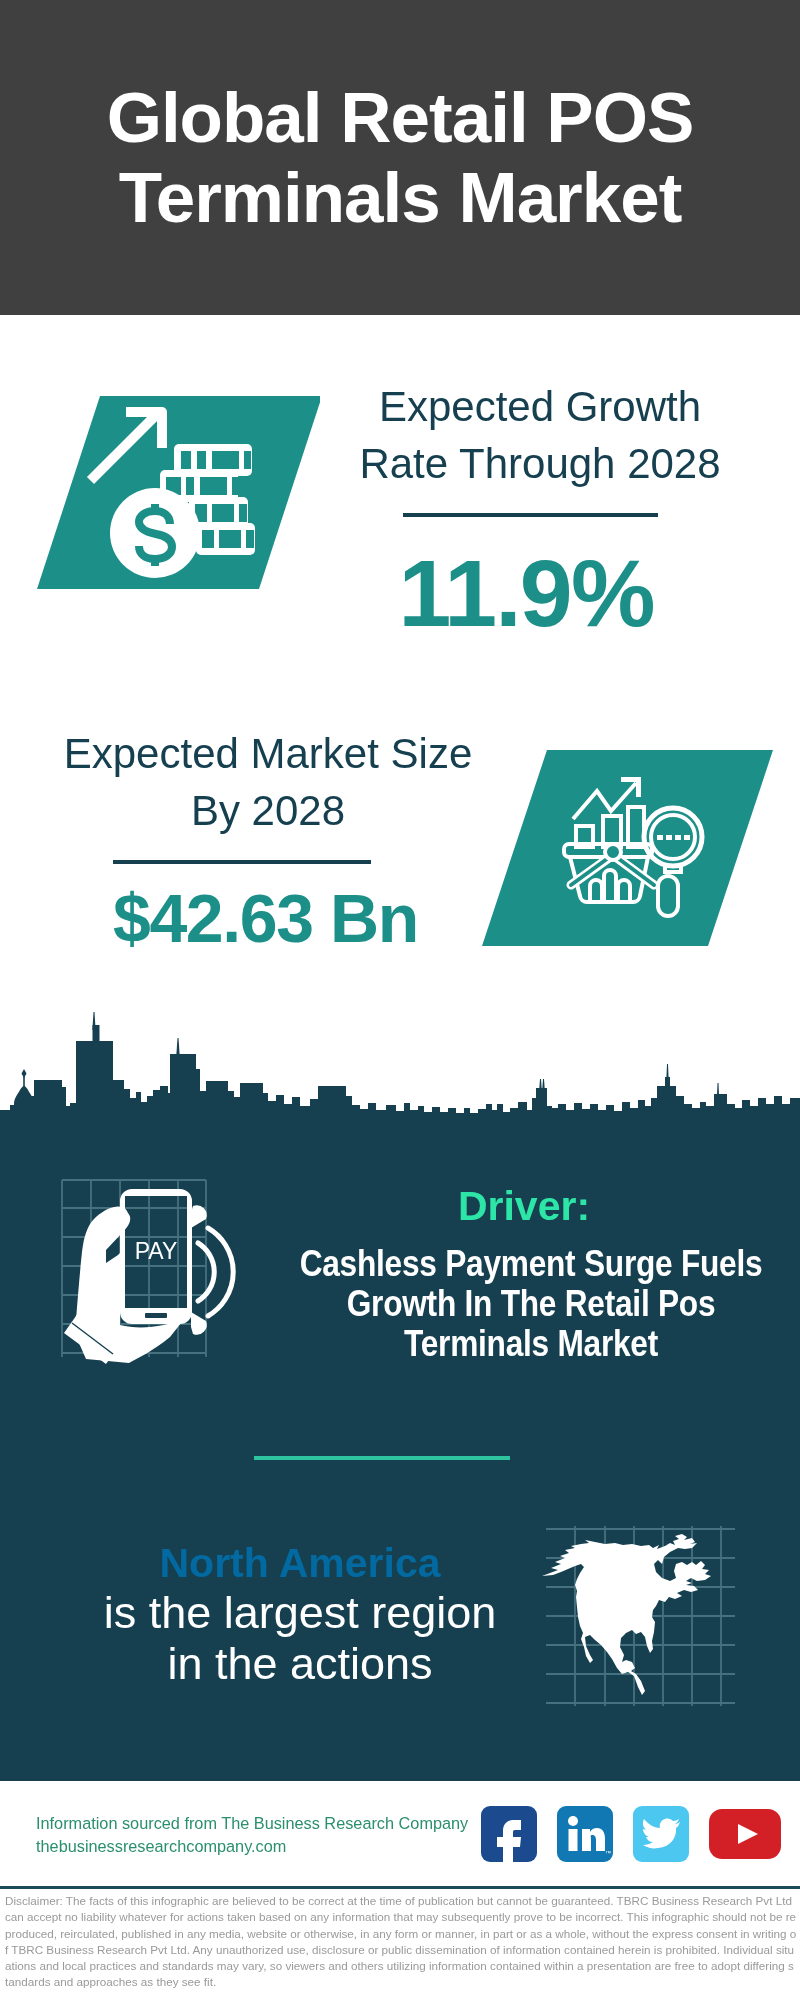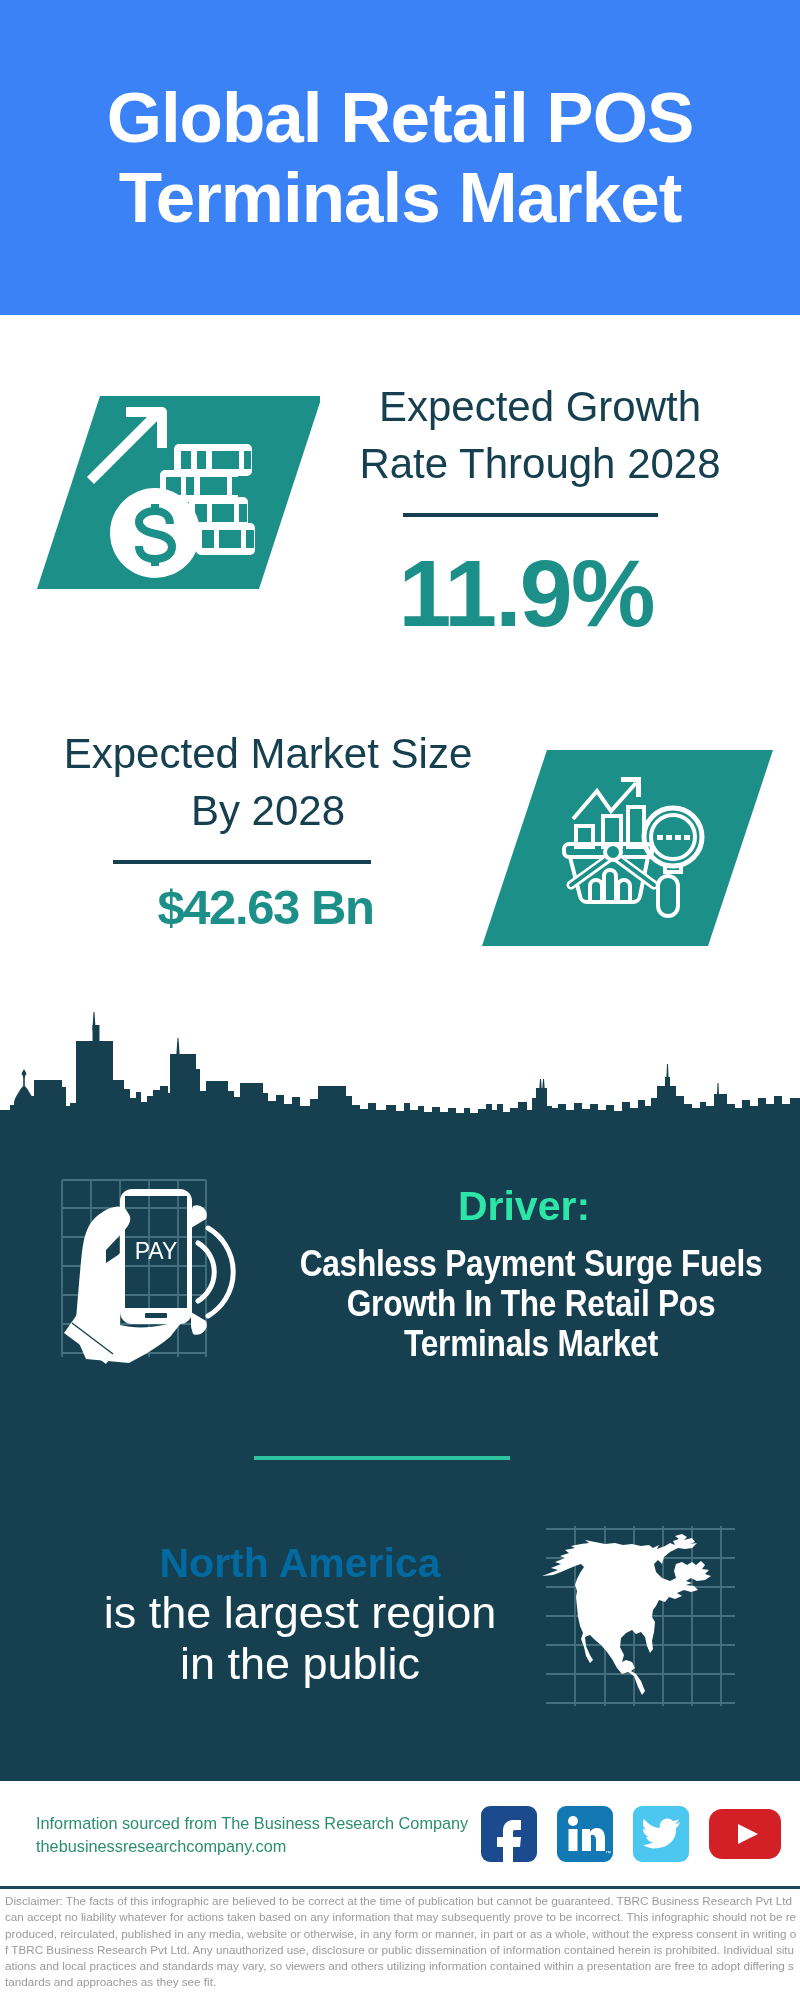--- a/index.html
+++ b/index.html
@@ -1,19 +1,19 @@
 <!DOCTYPE html>
 <html><head>
 <meta charset="utf-8">
 <style>
   * { box-sizing: border-box; margin:0; padding:0; }
   html,body { width:800px; height:2000px; }
   body { font-family:"Liberation Sans", sans-serif; background:#fff; overflow:hidden; }
   .page { position:relative; width:800px; height:2000px; background:#fff; }
-  .header { position:absolute; left:0; top:0; width:800px; height:315px; background:#3b82f6; }
+  .header { position:absolute; left:0; top:0; width:800px; height:315px; background:#404040; }
   .header h1 { position:absolute; left:0; top:78px; width:800px; text-align:center;
      color:#fff; font-size:71px; font-weight:bold; line-height:1.127; letter-spacing:-1px;}
 
   
   .stat { position:absolute; }
   .stat-title { color:#164050; font-size:42px; font-weight:normal; line-height:1.357; text-align:center; }
   .stat-rule { height:4px; background:#164050; margin:0 auto; }
   .stat-value { color:#1c8f88; font-size:95px; font-weight:bold; text-align:center;
                 font-family:Liberation Sans, sans-serif; letter-spacing:-1.8px; }
 
@@ -128,21 +128,21 @@
       <rect x="187" y="90" width="6" height="5"></rect>
       <rect x="196" y="90" width="6" height="5"></rect>
       <rect x="205" y="90" width="6" height="5"></rect>
       <rect x="214" y="90" width="6" height="5"></rect>
     </g>
   </svg>
 
   <div class="stat" style="left:58px;top:726px;width:420px;">
     <div class="stat-title">Expected Market Size By 2028</div>
     <div class="stat-rule" style="width:258px;margin-top:20px;margin-left:55px;"></div>
-    <div class="stat-value" style="margin-top:15px;margin-left:-5px;font-size:49px;letter-spacing:-1.4px;">$42.63 Bn</div>
+    <div class="stat-value" style="margin-top:15px;margin-left:-5px;font-size:68px;letter-spacing:-1.4px;">$42.63 Bn</div>
   </div>
 
   <div class="darkpanel"></div>
   <svg class="skyline" viewBox="0 1010 800 120" width="800" height="120">
       <path d="M 0,1132.0 L 0,1110 L 0,1110 L 10,1110 L 10,1105 L 18,1105 L 18,1110 L 22,1110 L 22,1104 L 30,1104 L 30,1096 L 34,1096 L 34,1080 L 62,1080 L 62,1087 L 66,1087 L 66,1106 L 70,1106 L 70,1103 L 76,1103 L 76,1041 L 113,1041 L 113,1080 L 124,1080 L 124,1089 L 130,1089 L 130,1098 L 136,1098 L 136,1092 L 141,1092 L 141,1102 L 147,1102 L 147,1096 L 153,1096 L 153,1090 L 160,1090 L 160,1086 L 168,1086 L 168,1093 L 170,1093 L 170,1054 L 196,1054 L 196,1069 L 200,1069 L 200,1091 L 206,1091 L 206,1081 L 228,1081 L 228,1091 L 234,1091 L 234,1097 L 240,1097 L 240,1083 L 263,1083 L 263,1093 L 268,1093 L 268,1101 L 276,1101 L 276,1095 L 284,1095 L 284,1104 L 292,1104 L 292,1097 L 300,1097 L 300,1106 L 310,1106 L 310,1099 L 318,1099 L 318,1086 L 346,1086 L 346,1096 L 352,1096 L 352,1105 L 360,1105 L 360,1109 L 368,1109 L 368,1103 L 376,1103 L 376,1110 L 386,1110 L 386,1105 L 396,1105 L 396,1111 L 404,1111 L 404,1103 L 410,1103 L 410,1110 L 418,1110 L 418,1106 L 424,1106 L 424,1112 L 432,1112 L 432,1107 L 440,1107 L 440,1112 L 448,1112 L 448,1108 L 456,1108 L 456,1113 L 464,1113 L 464,1108 L 470,1108 L 470,1113 L 478,1113 L 478,1109 L 486,1109 L 486,1104 L 492,1104 L 492,1110 L 497,1110 L 497,1104 L 503,1104 L 503,1112 L 510,1112 L 510,1108 L 518,1108 L 518,1102 L 527,1102 L 527,1110 L 532,1110 L 532,1098 L 536,1098 L 536,1088 L 547,1088 L 547,1106 L 552,1106 L 552,1108 L 558,1108 L 558,1104 L 566,1104 L 566,1110 L 574,1110 L 574,1103 L 582,1103 L 582,1109 L 590,1109 L 590,1104 L 598,1104 L 598,1110 L 606,1110 L 606,1105 L 614,1105 L 614,1111 L 622,1111 L 622,1102 L 630,1102 L 630,1108 L 638,1108 L 638,1100 L 645,1100 L 645,1106 L 651,1106 L 651,1098 L 657,1098 L 657,1086 L 676,1086 L 676,1096 L 684,1096 L 684,1104 L 692,1104 L 692,1108 L 700,1108 L 700,1102 L 706,1102 L 706,1106 L 714,1106 L 714,1094 L 727,1094 L 727,1104 L 735,1104 L 735,1108 L 742,1108 L 742,1100 L 750,1100 L 750,1106 L 758,1106 L 758,1098 L 766,1098 L 766,1104 L 774,1104 L 774,1096 L 782,1096 L 782,1104 L 790,1104 L 790,1098 L 800,1098 L 800,1132.0 Z" fill="#164050"></path>
       <rect x="92.5" y="1025" width="7" height="107" fill="#164050"></rect>
       <rect x="665" y="1077" width="5" height="55.0" fill="#164050"></rect>
       <path d="M 14,1122 L 14,1104 C 14,1098 18,1094 20,1090 C 21,1088 23,1086 24,1086 C 25,1086 27,1088 28,1090 C 30,1094 34,1098 34,1104 L 34,1122 Z" fill="#164050"></path>
       <path d="M 24,1069 L 26.5,1073.5 L 24,1078 L 21.5,1073.5 Z" fill="#164050"></path>
       <rect x="23.2" y="1074" width="1.6" height="16" fill="#164050"></rect>
@@ -202,21 +202,21 @@
       L 98,169 L 94,158 L 88,154 L 82,156 L 77,150 L 72,141 L 67,134 L 61,127 L 55,122
       L 50,117 L 45,119 L 46,128 L 50,137 L 53,142 L 50,145 L 46,138 L 44,129 L 41,121
       L 43,115 L 40,108 L 38,99 L 37,89 L 36,79 L 37,73 L 35,67 L 37,61 L 40,55 L 44,49
       L 41,46 L 35,48 L 28,51 L 21,54 L 13,57 Z
     "></path>
   </svg>
 
   <div class="region-head" style="left:60px;top:1540px;width:480px;">North America</div>
   <div class="region-body" style="left:40px;top:1587px;width:520px;">
     <div>is the largest region</div>
-    <div>in the public</div>
+    <div>in the actions</div>
   </div>
 
   <div class="src-text" style="top:1812px;">
     <div>Information sourced from The Business Research Company</div>
     <div>thebusinessresearchcompany.com</div>
   </div>
   <div class="social" style="left:481px;">
     <a class="sicon" style="background:#1b4a8f;">
       <svg viewBox="0 0 56 56" width="56" height="56">
           <path d="M 33,14 L 40,14 L 40,24 L 34,24 C 32,24 32,25 32,27 L 32,31 L 40,31 L 39,41 L 32,41 L 32,58 L 22,58 L 22,41 L 16,41 L 16,31 L 22,31 L 22,25 C 22,18 26,14 33,14 Z" fill="#fff"></path>

